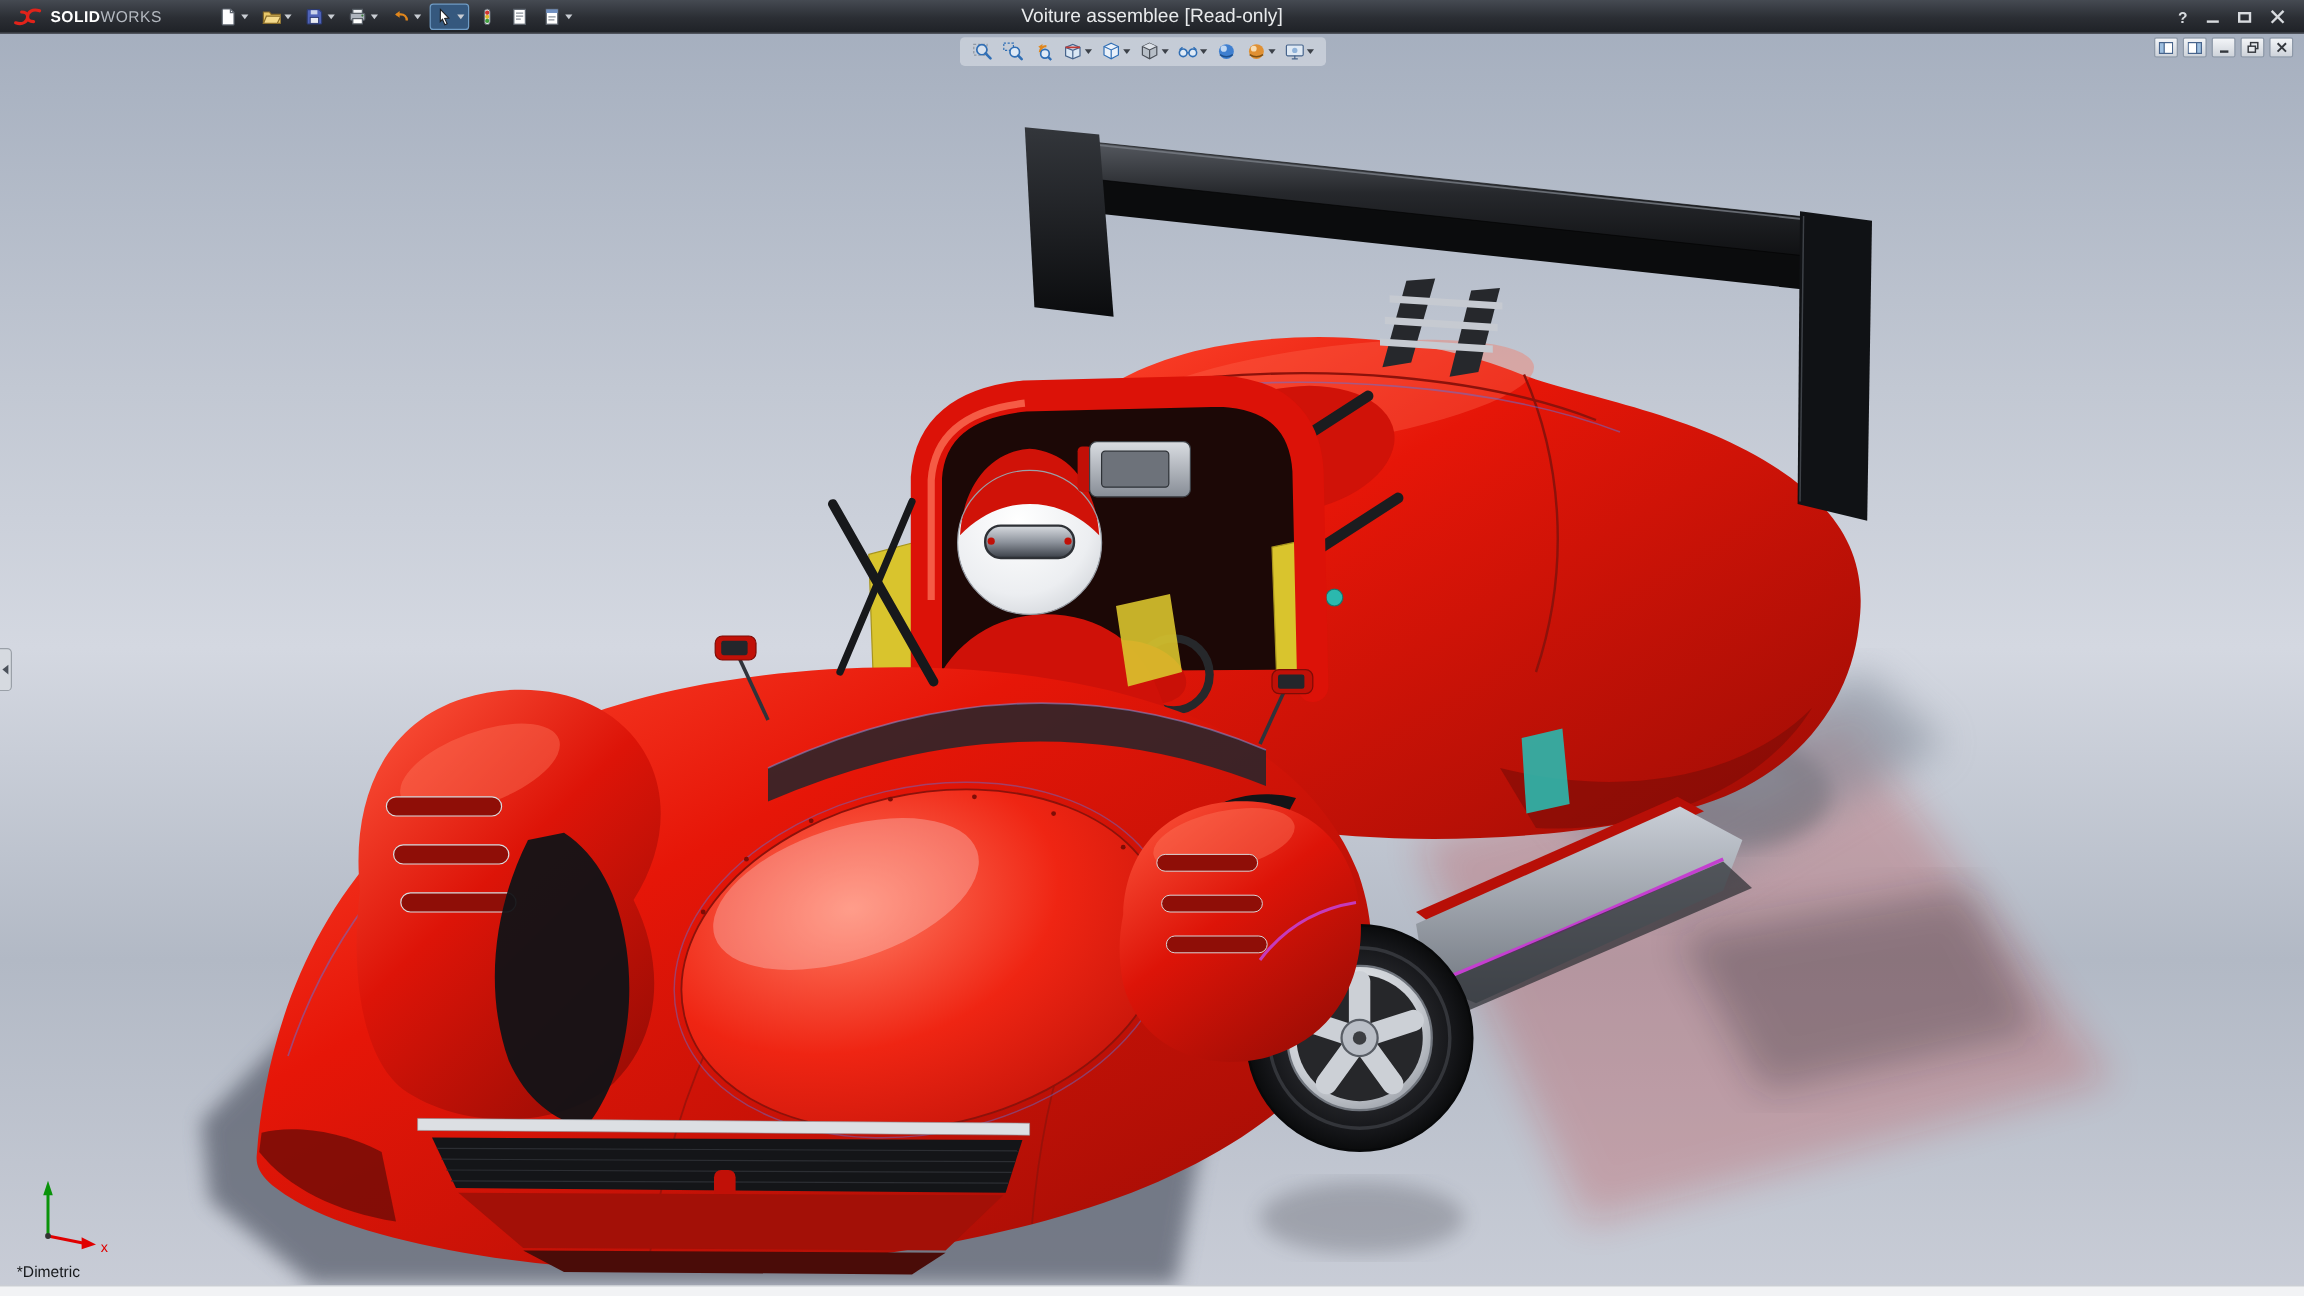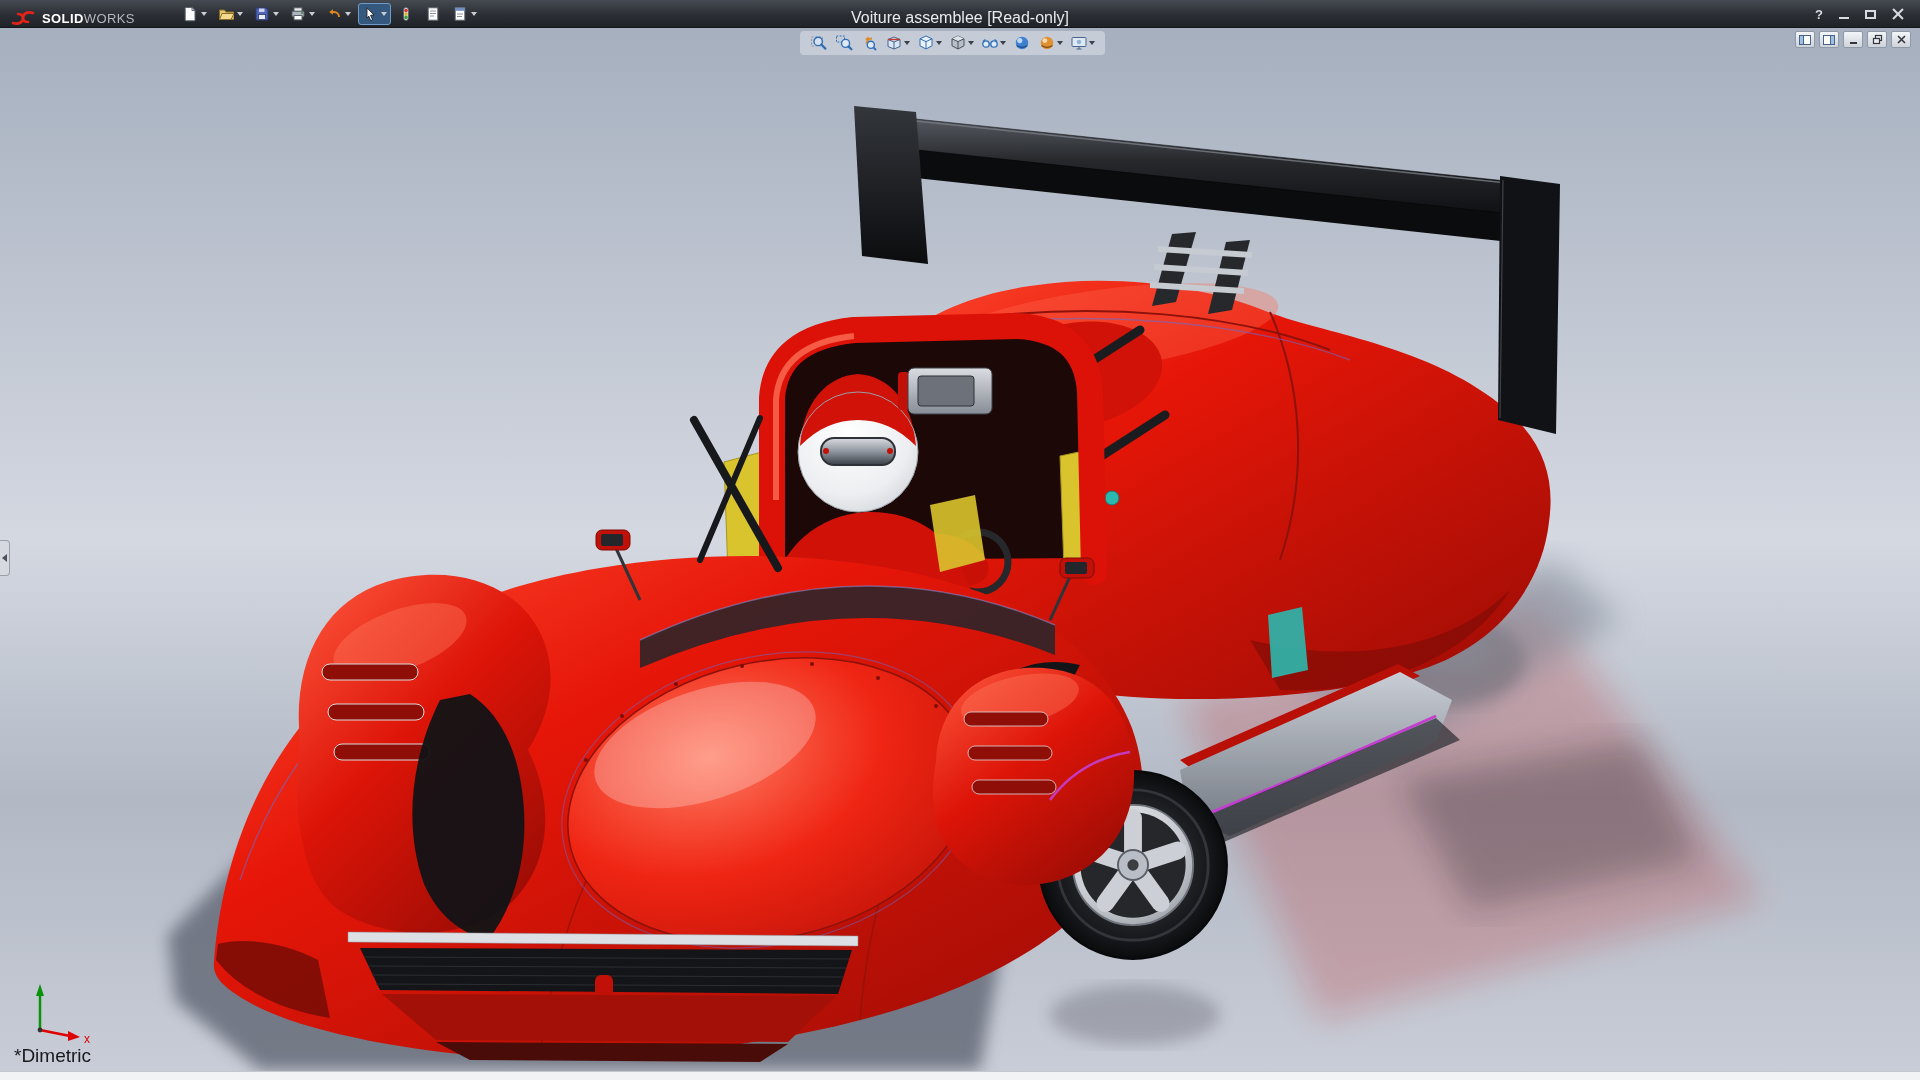--- a/index.html
+++ b/index.html
@@ -4,21 +4,21 @@
 <style>
   * { box-sizing: border-box; margin: 0; padding: 0; }
   html,body { width:1920px; height:1080px; overflow:hidden; }
   body { font-family:"Liberation Sans", sans-serif; background:#ccd1da; position:relative; }
 
   
   .titlebar{
     position:absolute; top:0; left:0; right:0; height:28px; z-index:10;
     background:linear-gradient(to bottom,#454a52 0%,#2b2e34 55%,#1f2227 100%);
     border-bottom:1px solid #14161a;
-    display:flex; align-items:flex-end;
+    display:flex; align-items:center;
   }
   .logo{ display:flex; align-items:center; gap:6px; padding:0 10px; }
   .brand{ color:#ffffff; font-size:13px; font-weight:bold; letter-spacing:.4px; }
   .brand .works{ color:#b4b9c0; font-weight:normal; }
   .tb{ position:absolute; left:178px; top:0; height:28px; display:flex; align-items:center; gap:3px; }
   .tbtn{ display:flex; align-items:center; gap:2px; padding:2px 3px; border:1px solid transparent; border-radius:3px; background:transparent; cursor:default; }
   .tbtn.pressed{ background:#35587e; border-color:#6f9cc6; }
   .caret{ width:0; height:0; border-left:3px solid transparent; border-right:3px solid transparent; border-top:4px solid #c9cdd3; margin-left:1px; }
   .title{ position:absolute; left:50%; transform:translateX(-50%); color:#e8eaec; font-size:16px; white-space:nowrap; }
   .winctl{ position:absolute; right:0; top:0; height:28px; display:flex; align-items:center; gap:16px; padding-right:16px; }
@@ -43,21 +43,21 @@
   .docctl{ position:absolute; top:31px; right:9px; z-index:5; display:flex; gap:4px; }
   .dbtn{ width:20px; height:17px; display:flex; align-items:center; justify-content:center;
          background:linear-gradient(#f3f5f8,#ced3da); border:1px solid #8e99a8; border-radius:2px; }
 
   
   #scene{ position:absolute; top:0; left:0; z-index:0; }
   .splitter{ position:absolute; left:0; top:540px; width:10px; height:36px; z-index:6;
              background:#d6dae0; border:1px solid #9aa0a8; border-left:none; border-radius:0 4px 4px 0;
              display:flex; align-items:center; justify-content:center; }
   .splitter b{ width:0; height:0; border-top:4px solid transparent; border-bottom:4px solid transparent; border-right:5px solid #4c525b; display:block; }
-  .orientation-label{ position:absolute; left:14px; bottom:13px; z-index:5; font-size:19px; color:#17191c; }
+  .orientation-label{ position:absolute; left:14px; bottom:13px; z-index:5; font-size:13px; color:#17191c; }
   .statusbar{ position:absolute; bottom:0; left:0; right:0; height:9px; z-index:7;
               background:#f2f3f5; border-top:1px solid #c4c8ce; }
 </style>
 </head>
 <body>
 
 <svg id="scene" width="1920" height="1080" viewBox="0 0 1920 1080">
   <defs>
     <linearGradient id="gBg" x1="0" y1="0" x2="0" y2="1">
       <stop offset="0" stop-color="#a3adbd"></stop>

